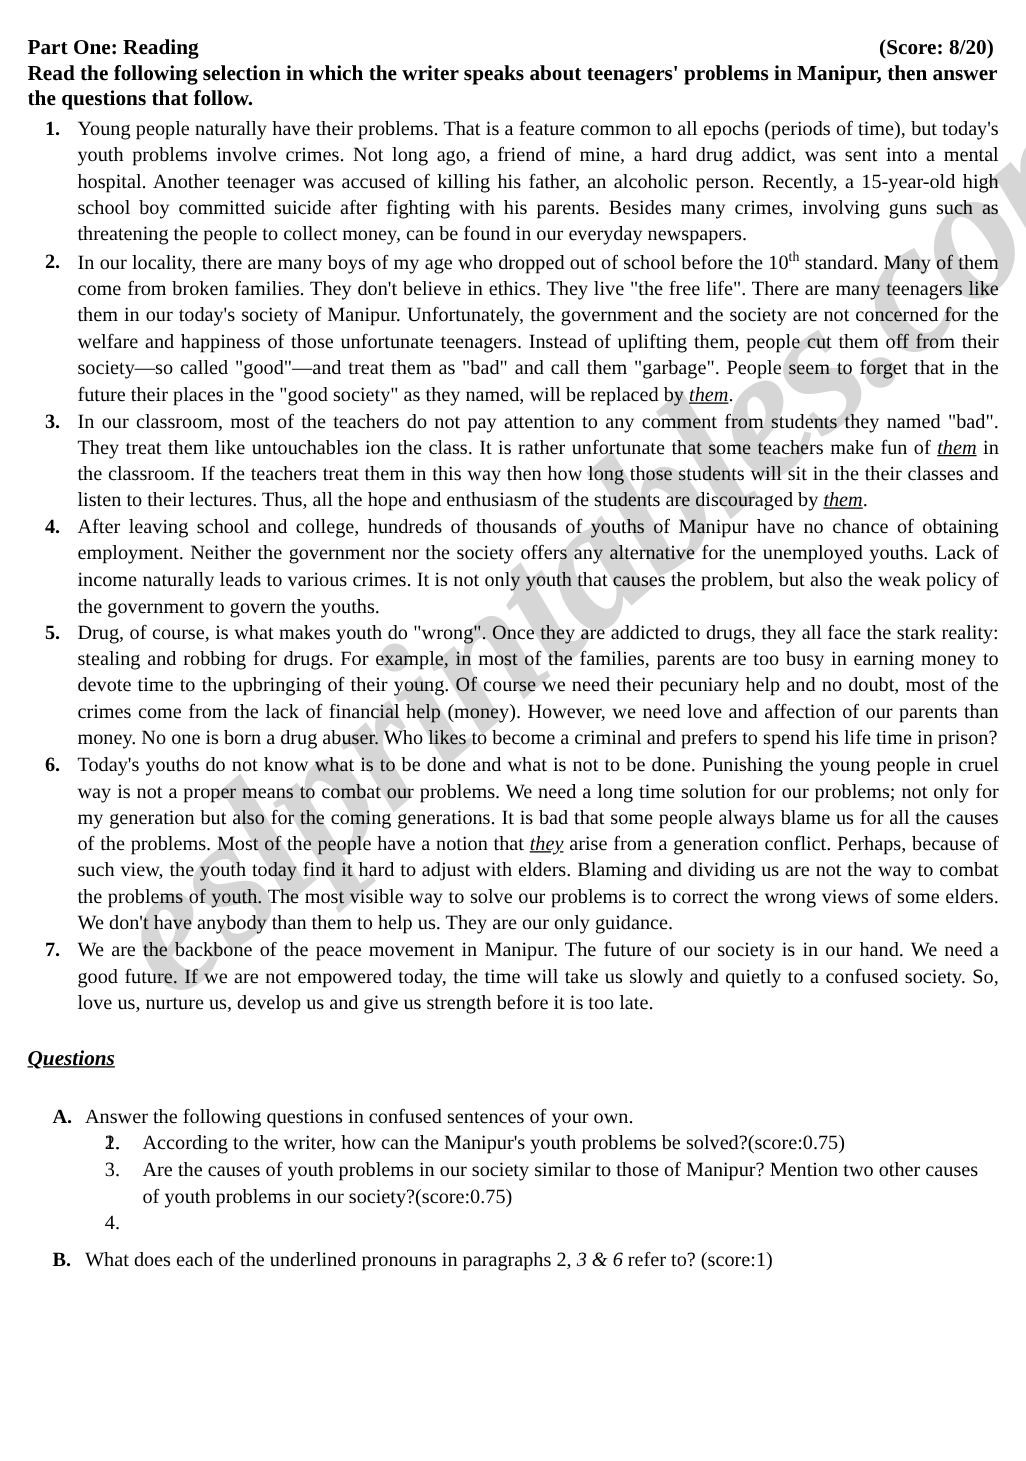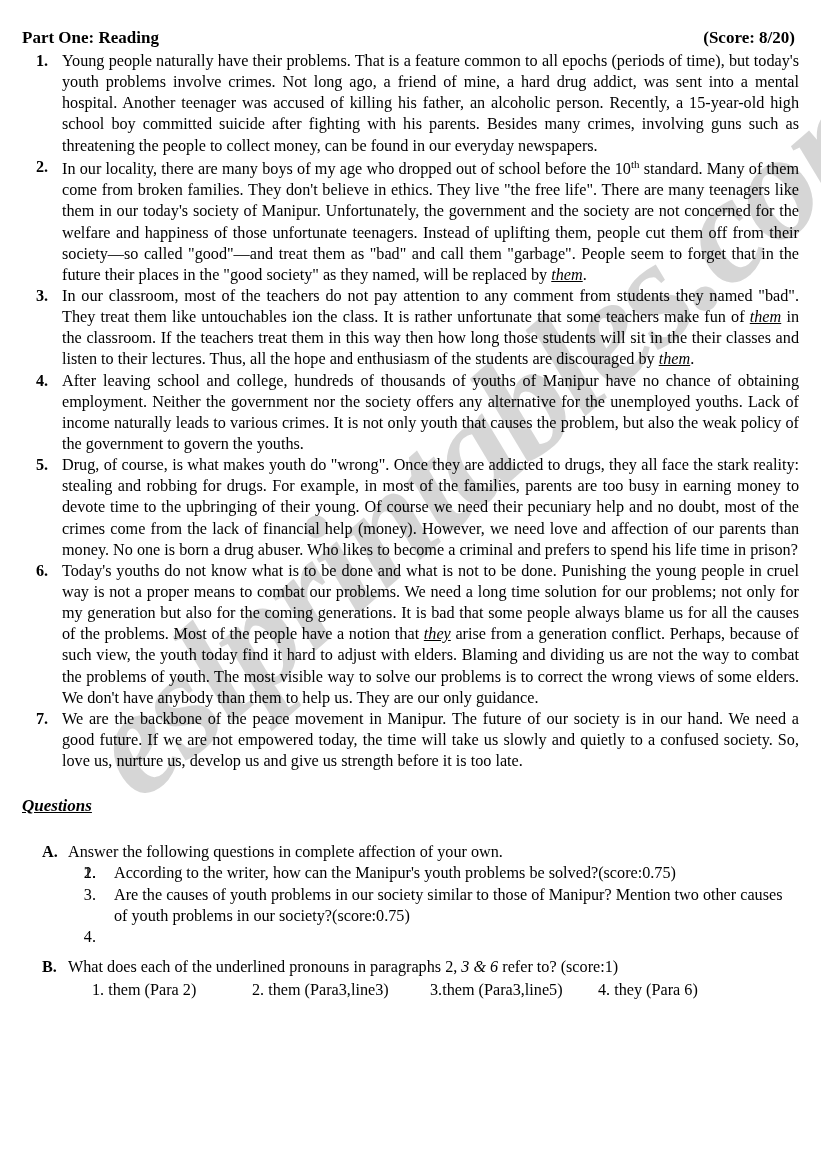--- a/index.html
+++ b/index.html
@@ -164,20 +164,21 @@
   <div class="wm-text">eslprintables.com</div>
 </div>
 
 <div id="page">
 
   <div class="hdr-row">
     <div class="hdr-title">Part One: Reading</div>
     <div class="hdr-score">(Score: 8/20)</div>
   </div>
 
+  <div class="instruction">Read the following selection in which the writer speaks about teenagers' problems in Manipur, then answer the questions that follow.</div>
 
   <ol class="reading">
 
     <li>
       <span class="num">1.</span>
       <span class="ptext">Young people naturally have their problems. That is a feature common to all epochs (periods of time), but today's youth problems involve crimes. Not long ago, a friend of mine, a hard drug addict, was sent into a mental hospital. Another teenager was accused of killing his father, an alcoholic person. Recently, a 15-year-old high school boy committed suicide after fighting with his parents. Besides many crimes, involving guns such as threatening the people to collect money, can be found in our everyday newspapers.</span>
     </li>
 
     <li>
       <span class="num">2.</span>
@@ -209,21 +210,21 @@
       <span class="ptext">We are the backbone of the peace movement in Manipur. The future of our society is in our hand. We need a good future. If we are not empowered today, the time will take us slowly and quietly to a confused society. So, love us, nurture us, develop us and give us strength before it is too late.</span>
     </li>
 
   </ol>
 
   <div class="questions-heading">Questions</div>
 
   <div class="section-block">
     <div class="section-row">
       <span class="letter">A.</span>
-      <span>Answer the following questions in complete affection of your own.</span>
+      <span>Answer the following questions in confused sentences of your own.</span>
     </div>
     <ol class="subq">
       <li>
         <span class="snum">1.</span>
       </li>
       <li>
         <span class="snum">2.</span>
         <span>According to the writer, how can the Manipur's youth problems be solved?(score:0.75)</span>
       </li>
       <li>
@@ -234,21 +235,15 @@
         <span class="snum">4.</span>
       </li>
     </ol>
   </div>
 
   <div class="section-block second">
     <div class="section-row">
       <span class="letter">B.</span>
       <span><span>What does each of the underlined pronouns in paragraphs 2, </span><span class="it">3 &amp; 6</span><span> refer to? (score:1)</span></span>
     </div>
-    <div class="pron-list">
-      <span class="pl-item pl-1">1. them (Para 2)</span>
-      <span class="pl-item pl-2">2. them (Para3,line3)</span>
-      <span class="pl-item pl-3">3.them (Para3,line5)</span>
-      <span class="pl-item pl-4">4. they (Para 6)</span>
-    </div>
   </div>
 
 </div>
 
 </body></html>

